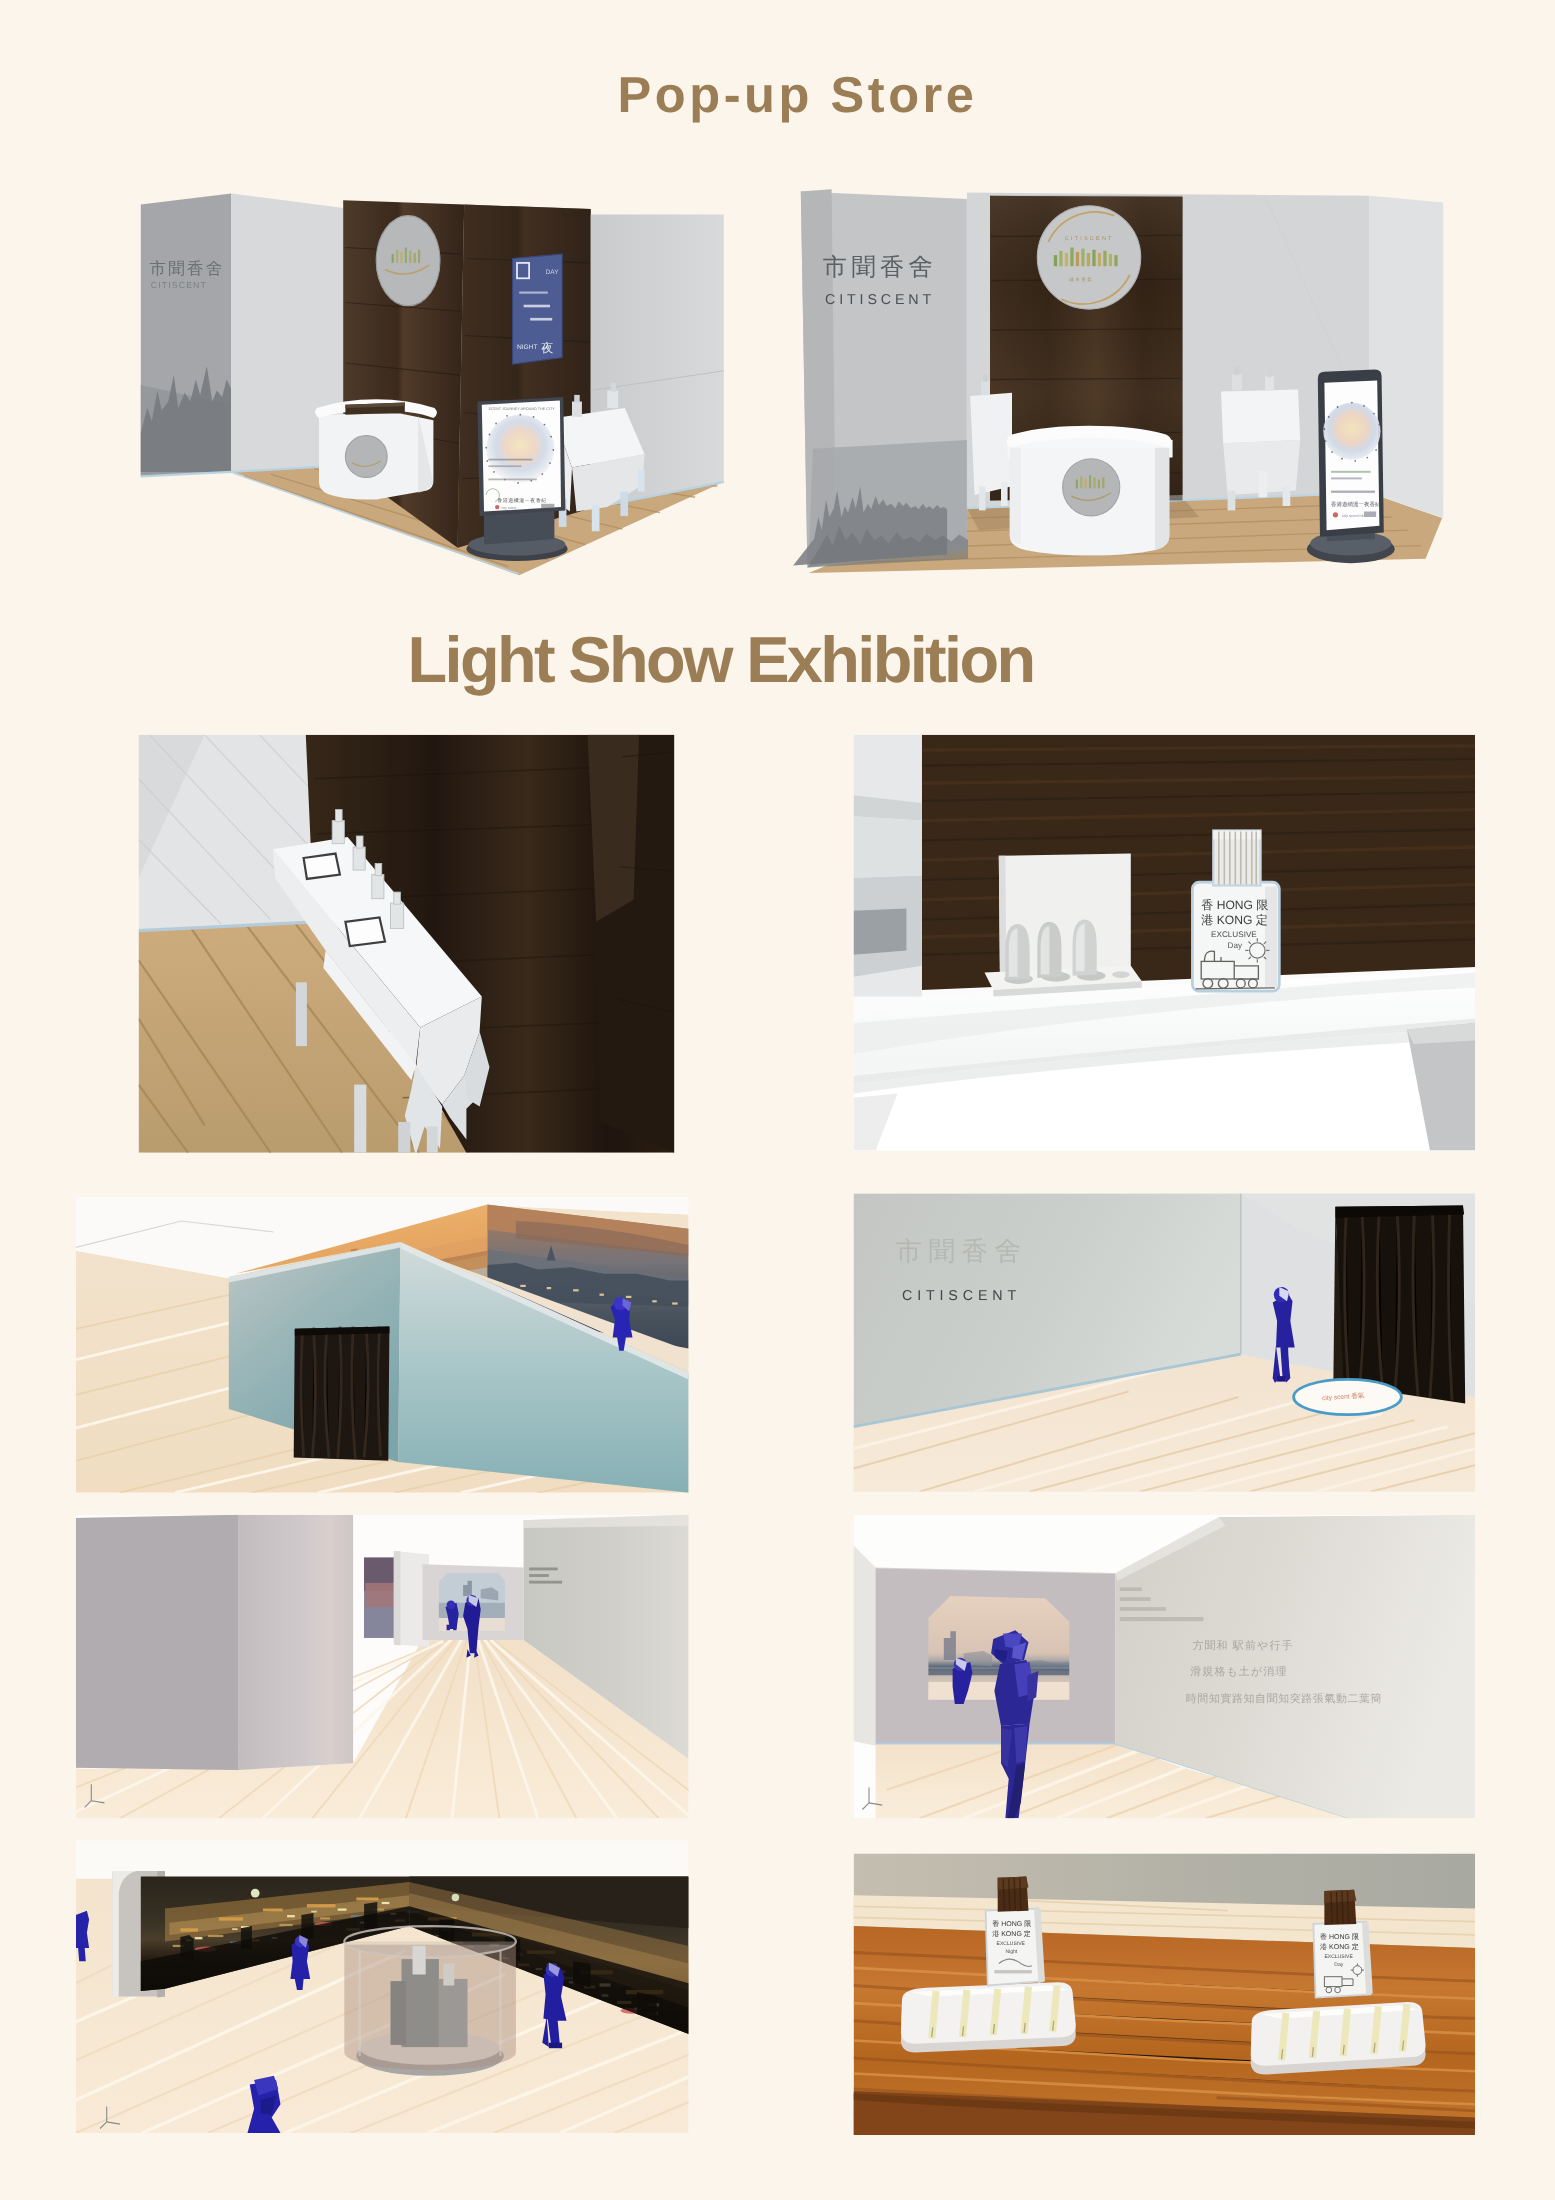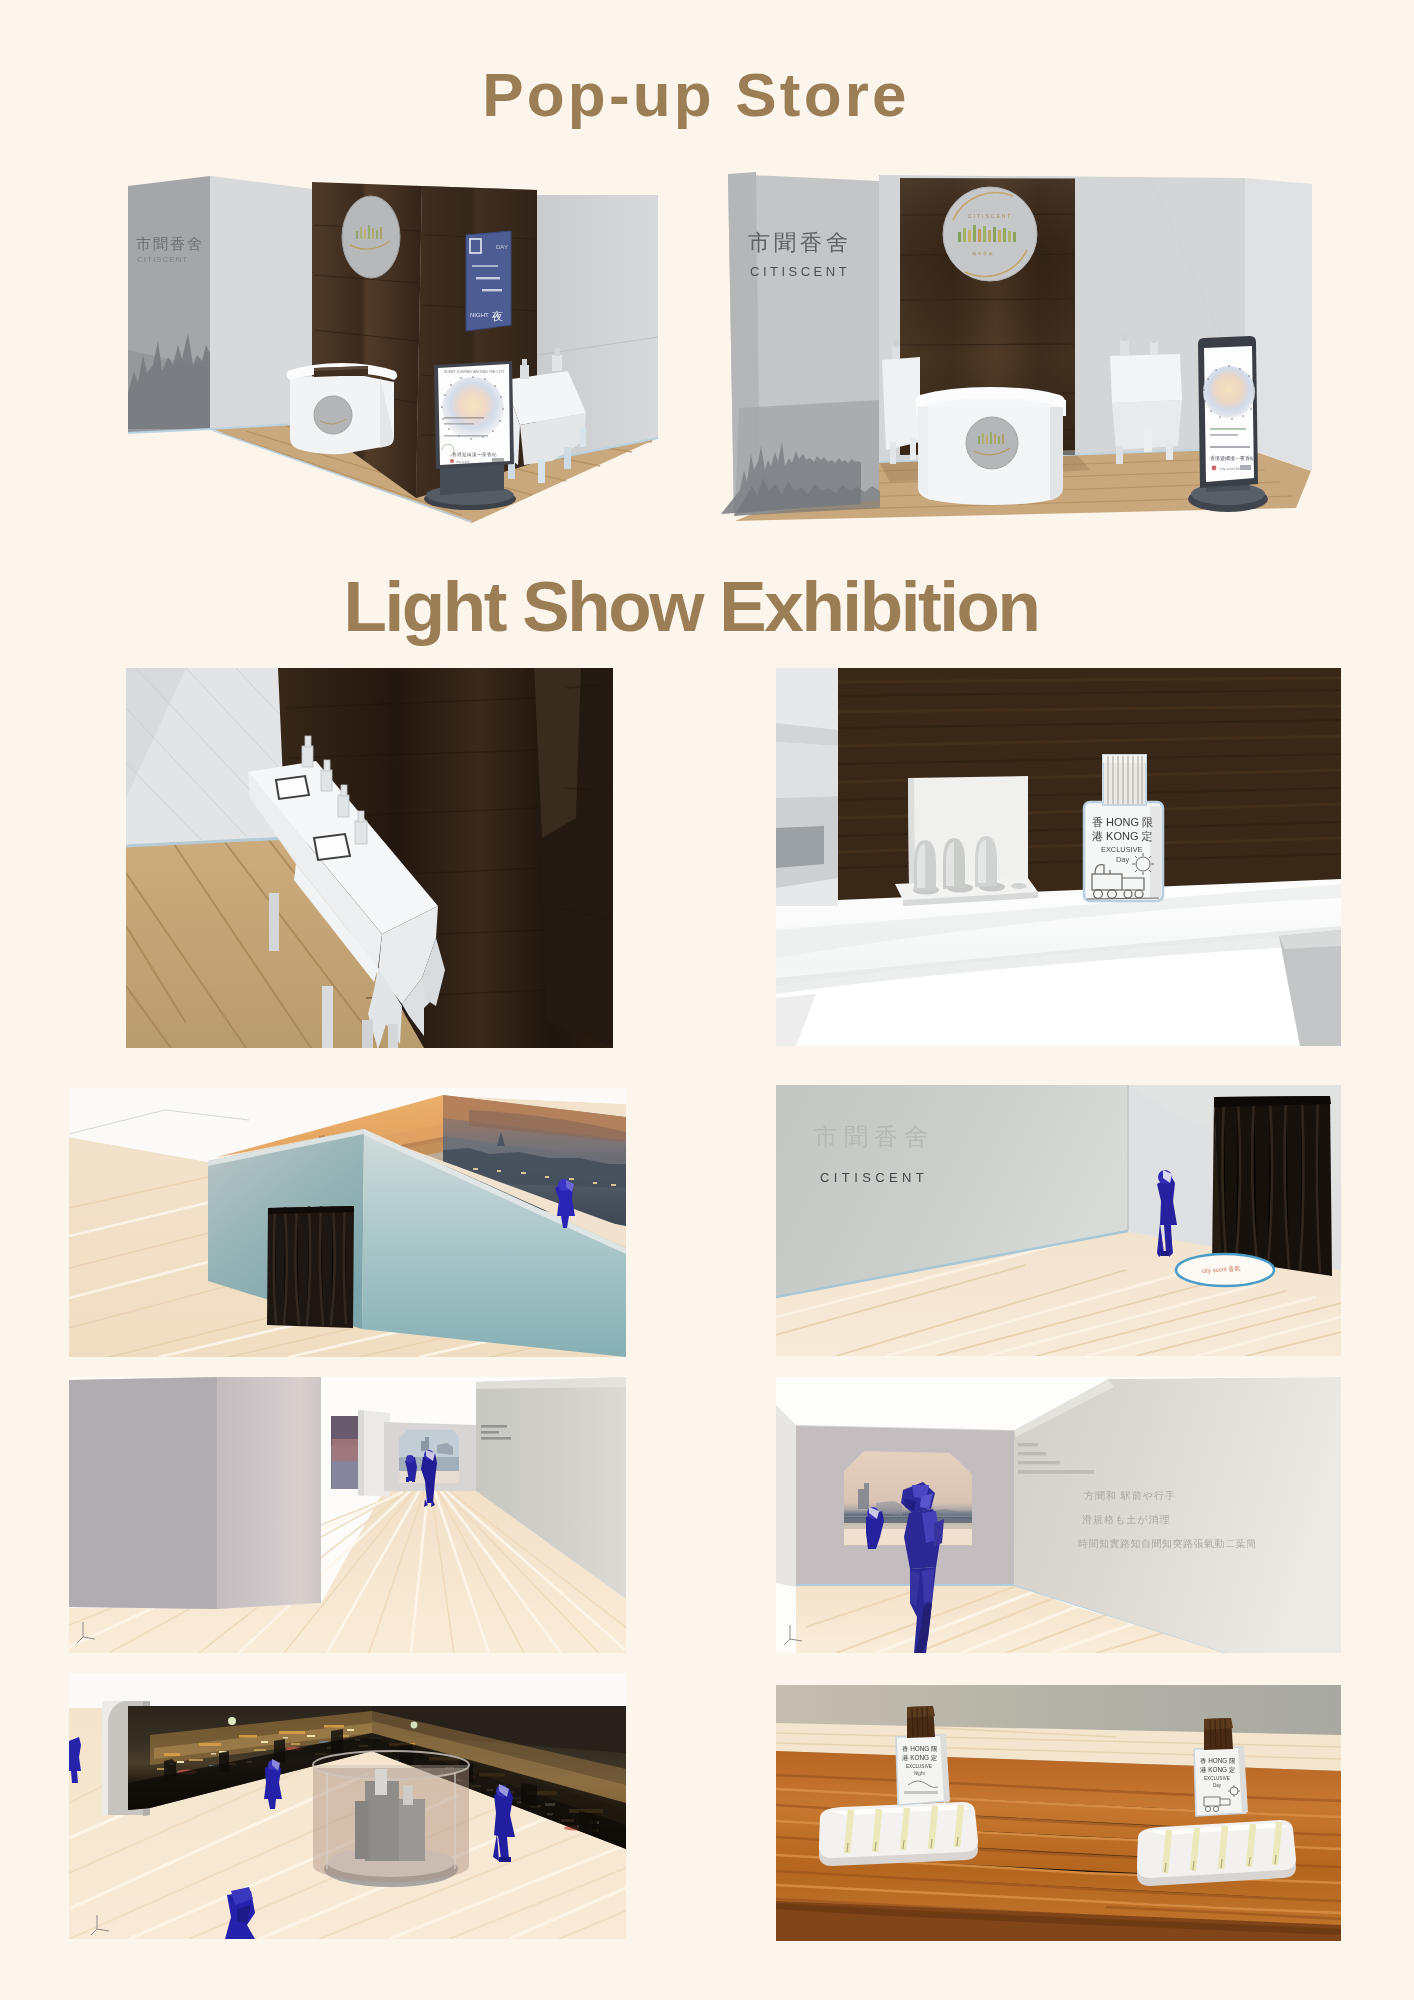--- a/index.html
+++ b/index.html
@@ -3,23 +3,23 @@
 <meta charset="utf-8">
 <style>
   html,body{margin:0;padding:0;}
   body{width:1414px;height:2000px;background:#fbf5ec;font-family:"Liberation Sans",sans-serif;position:relative;overflow:hidden;}
   .abs{position:absolute;}
   .title{position:absolute;color:#9c7e56;font-weight:bold;white-space:nowrap;}
 </style>
 </head>
 <body>
 
-<div class="title" style="left:696px;top:59px;transform:translateX(-50%);font-size:62px;letter-spacing:3.2px;">Pop-up Store</div>
-
-<div class="title" style="left:691px;top:566px;transform:translateX(-50%);font-size:71px;letter-spacing:-2.4px;">Light Show Exhibition</div>
+<div class="title" style="left:725px;top:59px;transform:translateX(-50%);font-size:46px;letter-spacing:3.2px;">Pop-up Store</div>
+
+<div class="title" style="left:655px;top:566px;transform:translateX(-50%);font-size:59px;letter-spacing:-2.4px;">Light Show Exhibition</div>
 
 <svg class="abs" style="left:100px;top:165px" width="570" height="390" viewBox="0 0 570 390">
 <defs>
 <linearGradient id="wood1" x1="0" y1="0" x2="1" y2="0">
   <stop offset="0" stop-color="#4e3a29"></stop>
         <stop offset="0.45" stop-color="#3a2a1d"></stop>
         <stop offset="0.5" stop-color="#513b28"></stop>
         <stop offset="1" stop-color="#33241a"></stop>
 </linearGradient>
 <linearGradient id="rwall1" x1="0" y1="0" x2="1" y2="0">

